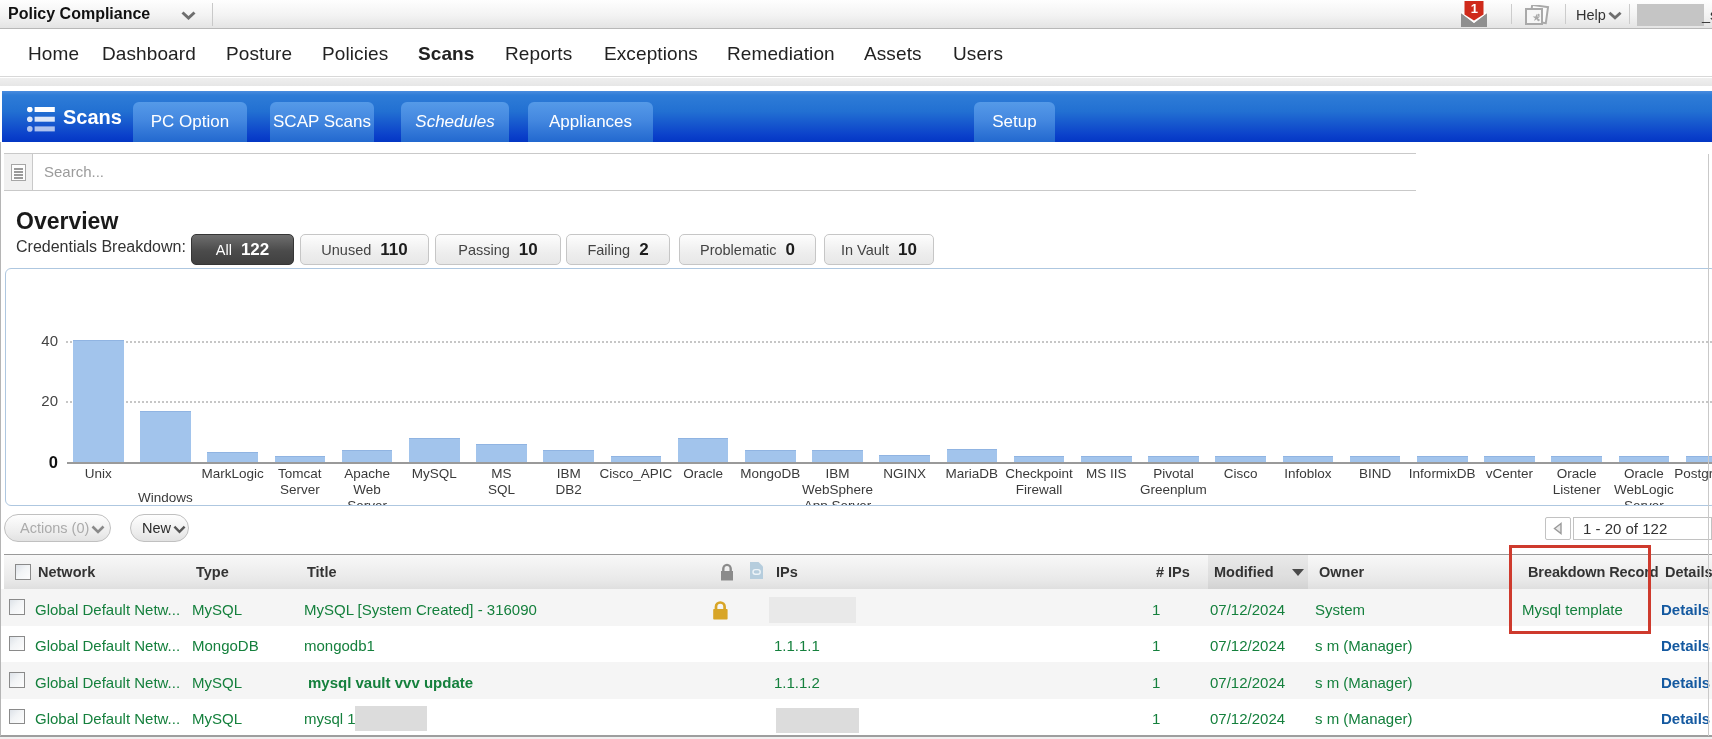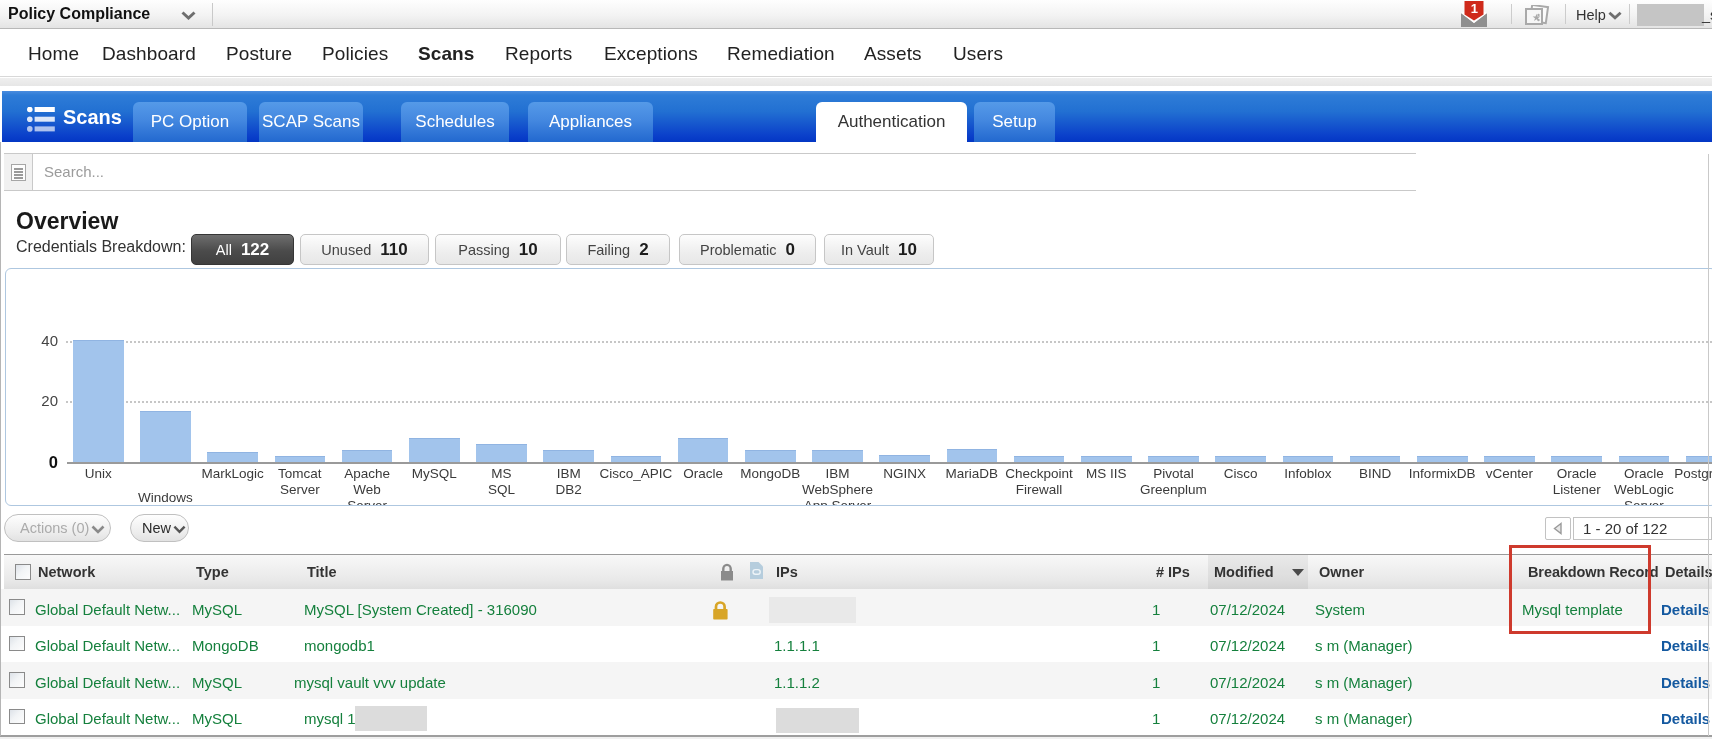--- a/index.html
+++ b/index.html
@@ -132,24 +132,23 @@
   <svg style="position:absolute; left:24.5px; top:16px;" width="28" height="25" viewBox="0 0 28 25">
     <circle cx="2.8" cy="2.5" r="2.8" fill="#ffffff"></circle>
       <rect x="7.6" y="0" width="20.2" height="5" fill="#ffffff"></rect>
     <circle cx="2.8" cy="12.2" r="2.8" fill="#ffffff" opacity="0.85"></circle>
       <rect x="7.6" y="9.7" width="20.2" height="5" fill="#ffffff" opacity="0.85"></rect>
     <circle cx="2.8" cy="21.9" r="2.8" fill="#ffffff" opacity="0.66"></circle>
       <rect x="7.6" y="19.4" width="20.2" height="5" fill="#ffffff" opacity="0.66"></rect>
   </svg>
   <span id="scansLabel">Scans</span>
   <div class="tab" style="left:131px; width:114px;">PC Option</div>
-  <div class="tab" style="left:257px; width:104px;">SCAP Scans</div>
-  <div class="tab" style="left:399px; width:108px;">Schedules</div>
+  <div class="tab" style="left:268px; width:104px;">SCAP Scans</div>
+  <div class="tab" style="left:399px; width:108px;font-style:italic;">Schedules</div>
   <div class="tab" style="left:526px; width:125px;">Appliances</div>
-  <div class="tab active" style="left:814px; width:151px;">Authentication</div>
   <div class="tab" style="left:972px; width:81px;">Setup</div>
 </div>
 
 <div id="searchrow">
   <div id="sicell"></div>
   <div id="sicon">
     <div style="position:absolute;left:2px;top:3px;width:9px;height:1.5px;background:#9a9a9a"></div>
     <div style="position:absolute;left:2px;top:6px;width:9px;height:1.5px;background:#9a9a9a"></div>
     <div style="position:absolute;left:2px;top:9px;width:9px;height:1.5px;background:#9a9a9a"></div>
     <div style="position:absolute;left:2px;top:12px;width:9px;height:1.5px;background:#9a9a9a"></div>
@@ -295,21 +294,21 @@
   <span class="cell" style="left:1152px;">1</span>
   <span class="cell" style="left:1210px;">07/12/2024</span>
   <span class="cell" style="left:1315px;">s m (Manager)</span>
   <span class="cell detlink" style="left:1661px;">Details</span>
 </div>
 
 <div class="row" style="top:662px; background:#f5f5f5;">
   <div class="cb" style="left:9px; top:10px;"></div>
   <span class="cell" style="left:35px;">Global Default Netw...</span>
   <span class="cell" style="left:192px;">MySQL</span>
-  <span class="cell" style="left:294px;">mysql vault vvv update</span>
+  <span class="cell" style="left:308px;font-weight:bold;">mysql vault vvv update</span>
   <span class="cell" style="left:774px;">1.1.1.2</span>
   <span class="cell" style="left:1152px;">1</span>
   <span class="cell" style="left:1210px;">07/12/2024</span>
   <span class="cell" style="left:1315px;">s m (Manager)</span>
   <span class="cell detlink" style="left:1661px;">Details</span>
 </div>
 
 <div class="row" style="top:698.5px; background:#ffffff;">
   <div class="cb" style="left:9px; top:10px;"></div>
   <span class="cell" style="left:35px;">Global Default Netw...</span>

